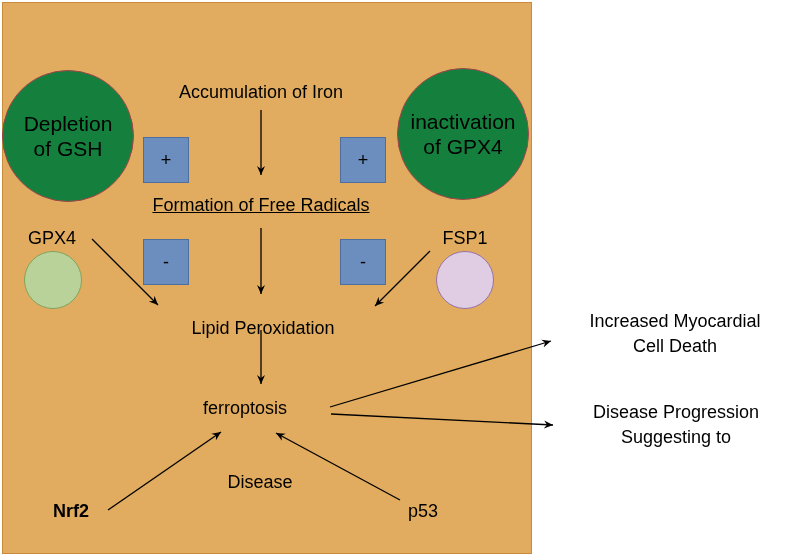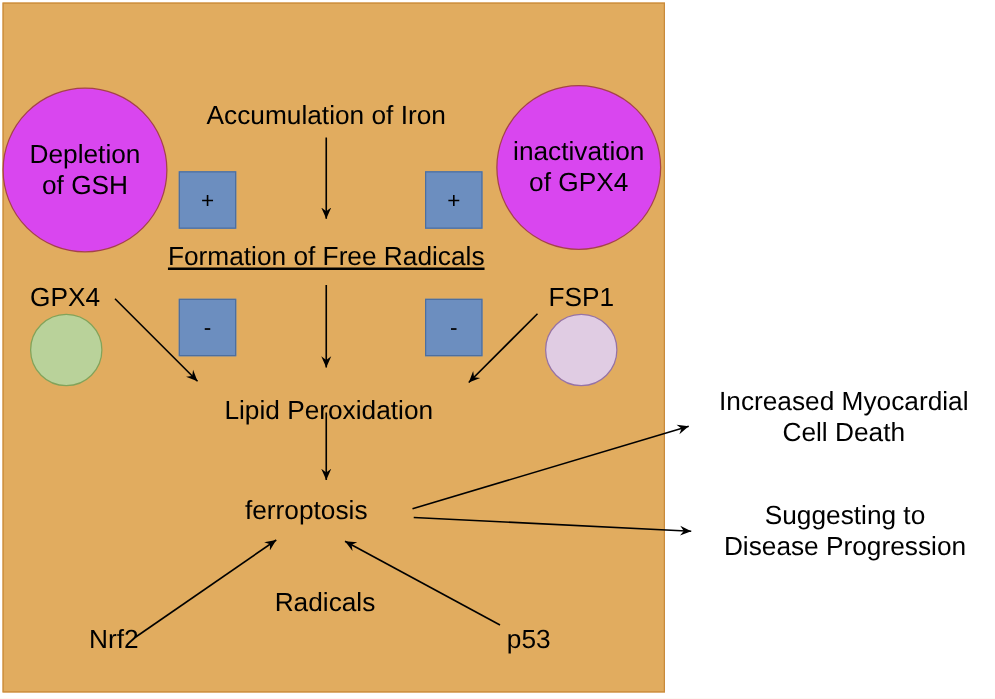--- a/index.html
+++ b/index.html
@@ -1,24 +1,24 @@
 <!DOCTYPE html>
 <html><head>
 <meta charset="utf-8">
 <style>
   html, body { margin:0; padding:0; background:#ffffff; }
   body { width:796px; height:559px; position:relative; overflow:hidden;
          font-family:"Liberation Sans", sans-serif; color:#000; }
   .panel { position:absolute; left:2px; top:2px; width:530px; height:552px;
            background:#e1ac5f; border:1px solid #c98a3a; box-sizing:border-box; }
-  .lbl { position:absolute; font-size:21px; line-height:25px; white-space:nowrap; text-align:center; }
+  .lbl { position:absolute; font-size:18px; line-height:25px; white-space:nowrap; text-align:center; }
   .circle { position:absolute; border-radius:50%; box-sizing:border-box;
             display:flex; align-items:center; justify-content:center; text-align:center;
             font-size:21px; line-height:25px; }
-  .big { width:132px; height:132px; background:#d946ef; border:1px solid #a5434a; }
+  .big { width:132px; height:132px; background:#15803d; border:1px solid #a5434a; }
   .small { width:58px; height:58px; }
   .sq { position:absolute; width:46px; height:46px; background:#6c8ebf; border:1px solid #4c6fa0;
         box-sizing:border-box; display:flex; align-items:center; justify-content:center; font-size:18px; }
   svg.arrows { position:absolute; left:0; top:0; }
 </style>
 </head>
 <body>
 
 <div class="panel"></div>
 
@@ -38,24 +38,24 @@
   <line x1="330" y1="407" x2="551" y2="341" stroke="#000" stroke-width="1.3" marker-end="url(#ah)"></line>
   <line x1="331" y1="414" x2="553" y2="425" stroke="#000" stroke-width="1.3" marker-end="url(#ah)"></line>
 </svg>
 
 <div class="lbl" style="left:150px;top:80px;width:222px;">Accumulation of Iron</div>
 <div class="lbl" style="left:108px;top:193px;width:306px;text-decoration:underline;">Formation of Free Radicals</div>
 <div class="lbl" style="left:160px;top:298px;width:206px;margin-top:18px;">Lipid Peroxidation</div>
 <div class="lbl" style="left:174px;top:396px;width:142px;">ferroptosis</div>
 
 <div class="lbl" style="left:190px;top:470px;width:140px;">
-  <div>Radicals</div>
+  <div>Disease</div>
 </div>
 
-<div class="lbl" style="left:64px;top:499px;width:54px;">Nrf2</div>
+<div class="lbl" style="left:44px;top:499px;width:54px;font-weight:bold;">Nrf2</div>
 <div class="lbl" style="left:398px;top:499px;width:50px;">p53</div>
 
 <div class="circle big" style="left:2px;top:70px;">
   <div>
     <div>Depletion</div>
     <div>of GSH</div>
   </div>
 </div>
 <div class="circle big" style="left:397px;top:68px;">
   <div>
@@ -73,15 +73,15 @@
 <div class="sq" style="left:143px;top:137px;">+</div>
 <div class="sq" style="left:340px;top:137px;">+</div>
 <div class="sq" style="left:143px;top:239px;">-</div>
 <div class="sq" style="left:340px;top:239px;">-</div>
 
 <div class="lbl" style="left:555px;top:309px;width:240px;">
   <div>Increased Myocardial</div>
   <div>Cell Death</div>
 </div>
 <div class="lbl" style="left:558px;top:400px;width:236px;">
+  <div>Disease Progression</div>
   <div>Suggesting to</div>
-  <div>Disease Progression</div>
 </div>
 
 </body></html>

